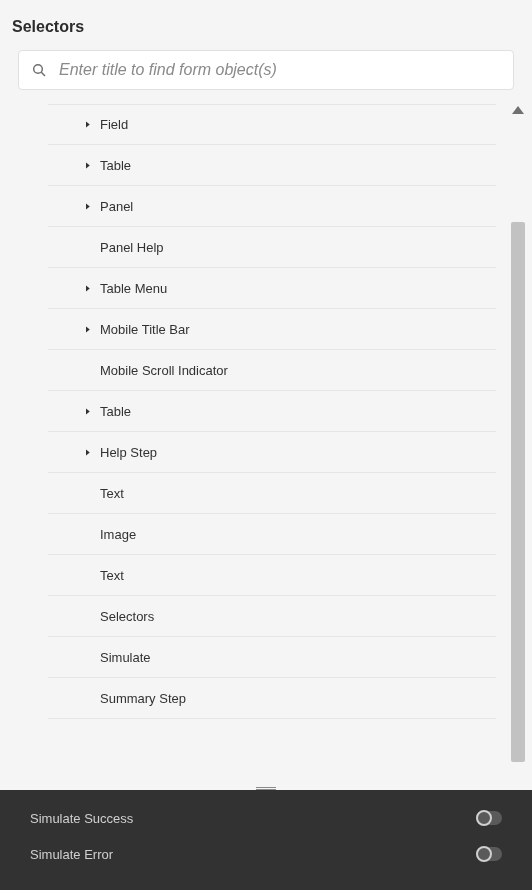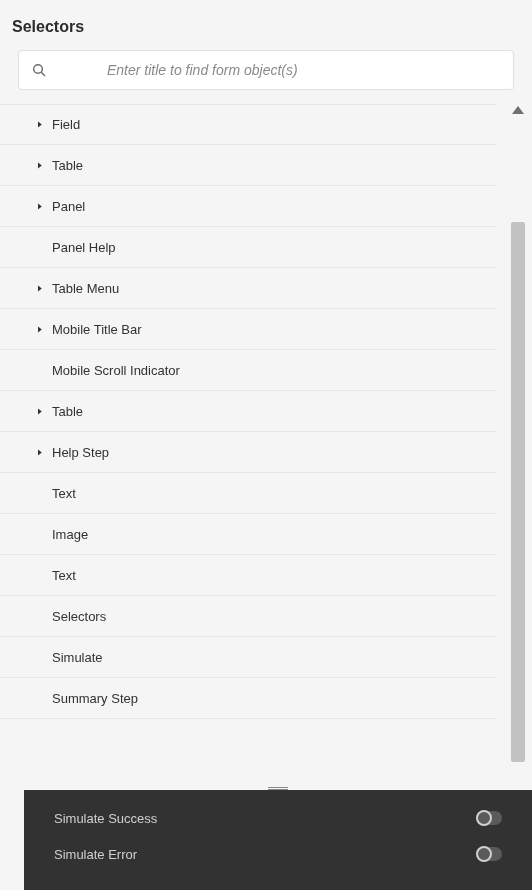--- a/index.html
+++ b/index.html
@@ -36,35 +36,35 @@
       width: 16px;
       height: 16px;
       margin-right: 12px;
       color: #6e6e6e;
       flex-shrink: 0;
     }
     .search-input {
       flex: 1;
       border: none;
       outline: none;
-      font-size: 14px;
+      font-size: 16px;
       font-style: italic;
       color: #333;
       background: transparent;
-      margin-left: 48px;
     }
     .search-input::placeholder {
       color: #8a8a8a;
       font-style: italic;
     }
     .list-area {
       flex: 1;
       position: relative;
       overflow: hidden;
       display: flex;
+      margin-left: 48px;
     }
     .list {
       flex: 1;
       overflow-y: hidden;
       padding-right: 8px;
     }
     .row {
       display: flex;
       align-items: center;
       height: 41px;
@@ -113,21 +113,20 @@
       width: 14px;
       height: 540px;
       background: #c2c2c2;
       border-radius: 2px;
     }
     .footer {
       background: #323232;
       color: #d0d0d0;
       padding: 10px 30px 18px 30px;
       position: relative;
-      margin-left: 24px;
     }
     .footer-handle {
       position: absolute;
       top: -3px;
       left: 50%;
       transform: translateX(-50%);
       width: 20px;
       height: 3px;
       border-top: 1px solid #8a8a8a;
       border-bottom: 1px solid #8a8a8a;

